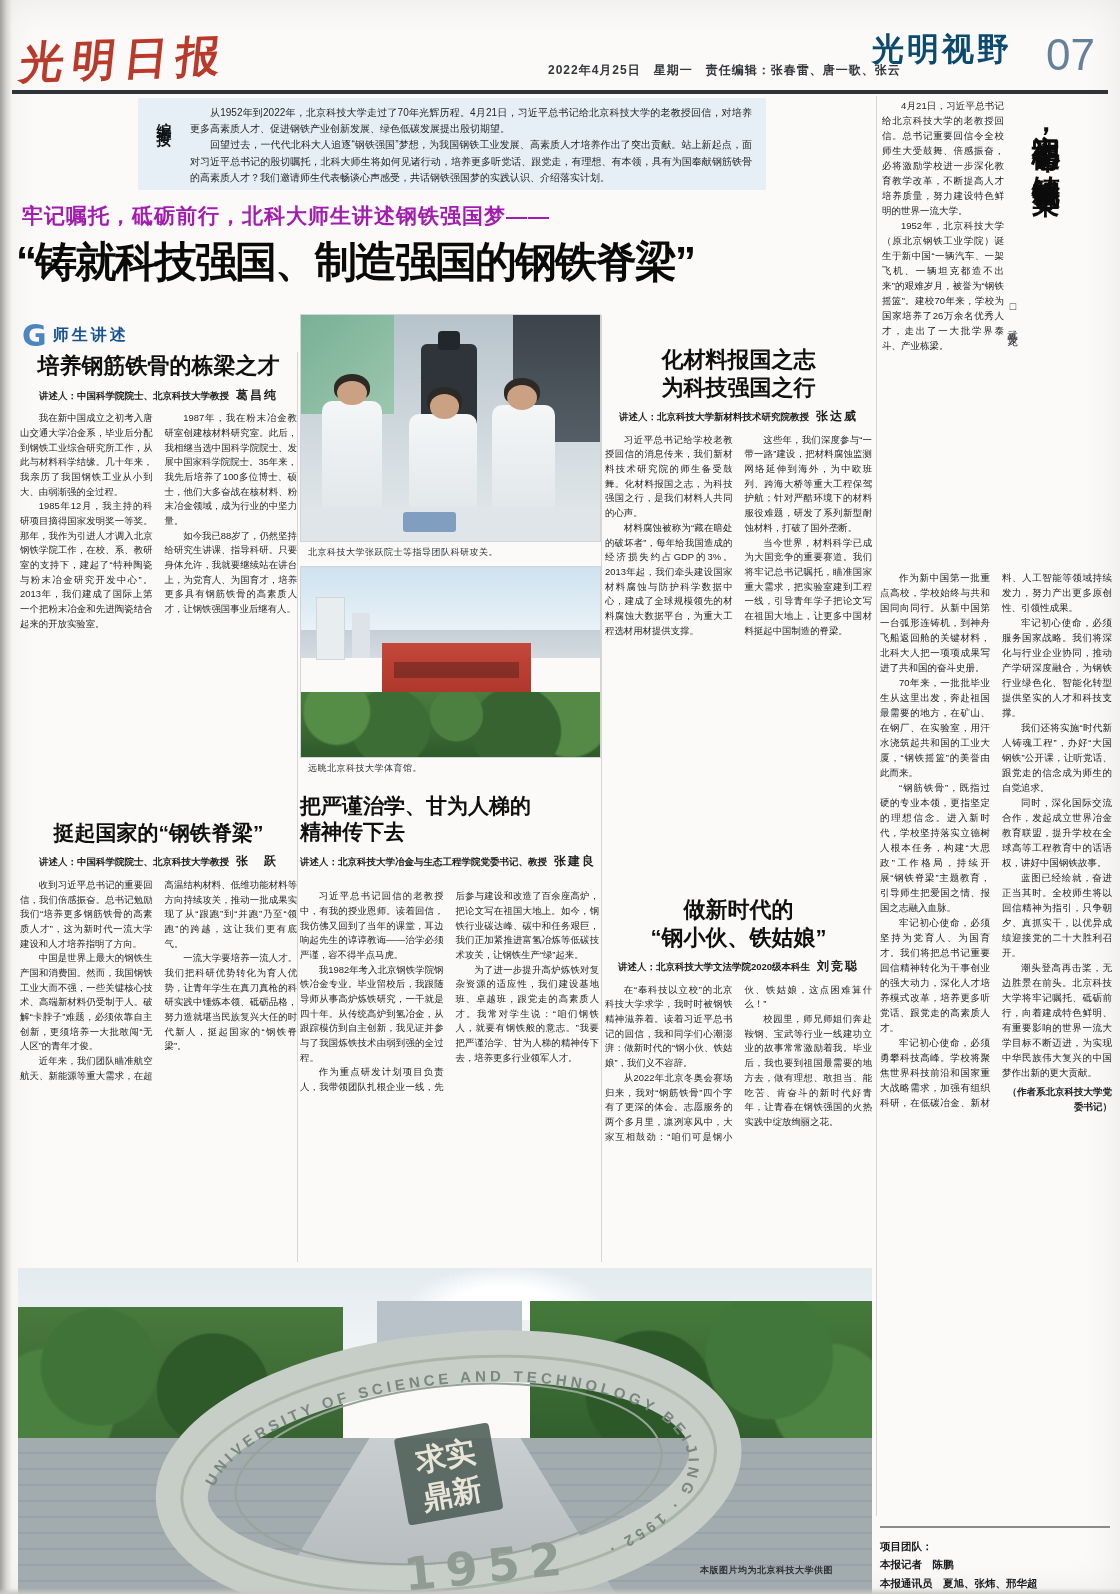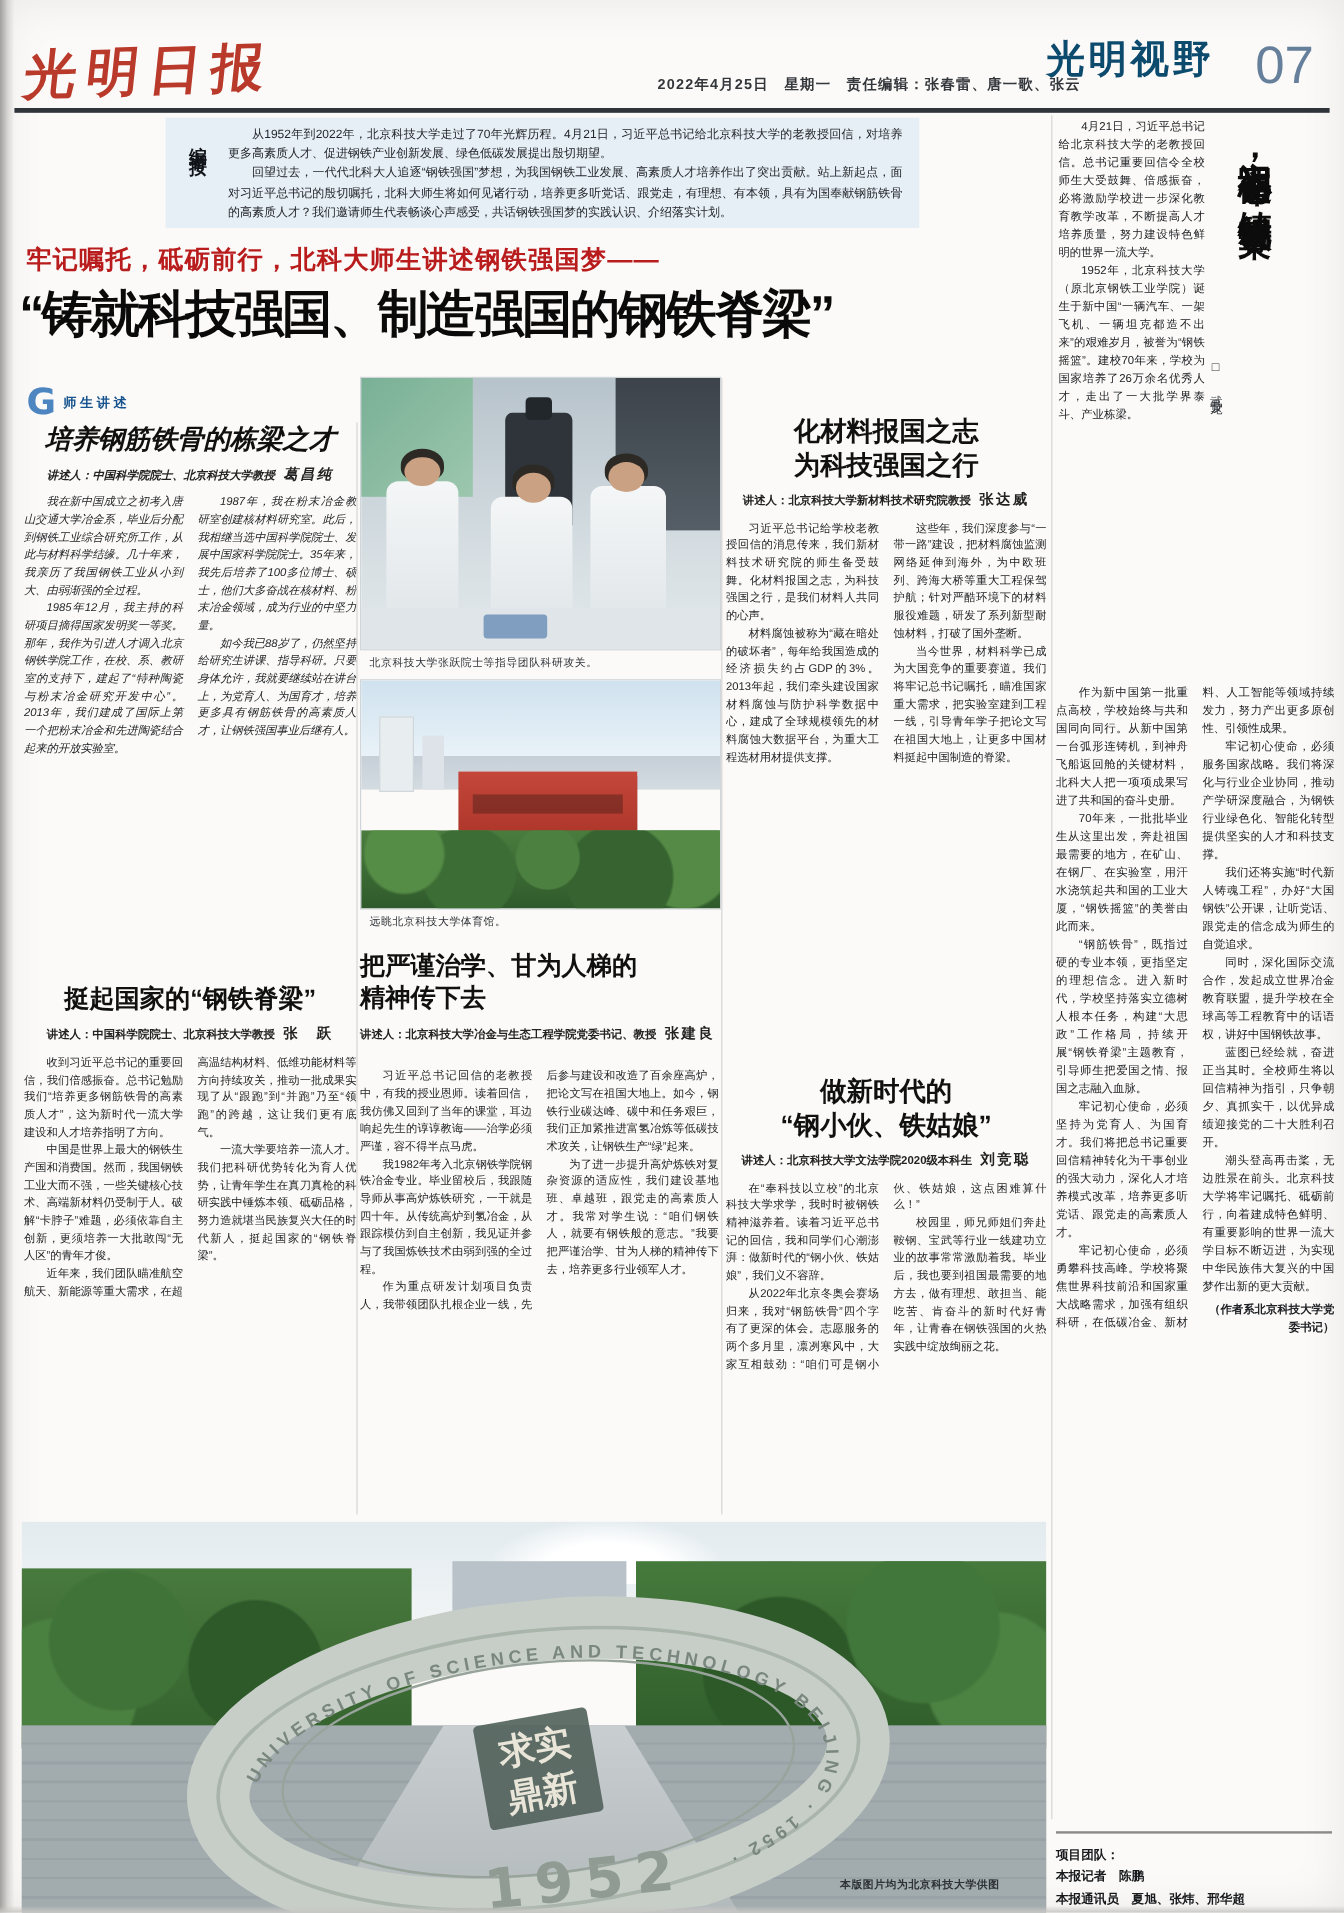--- a/index.html
+++ b/index.html
@@ -29,28 +29,28 @@
   .c-tr{right:-4px;top:-4px;border-right-width:3px;border-top-width:3px;}
   .c-bl{left:-4px;bottom:-4px;border-left-width:3px;border-bottom-width:3px;}
   .c-br{right:-4px;bottom:-4px;border-right-width:3px;border-bottom-width:3px;}
   .editor-label{position:absolute;left:16px;top:12px;writing-mode:vertical-rl;
     font-size:15px;font-weight:900;letter-spacing:5px;color:#101418;}
   .editor-text{position:absolute;left:52px;top:7px;width:562px;height:80px;overflow:hidden;
     font-size:10px;line-height:1.62;color:#23262b;}
   .editor-text p{margin:0;text-indent:2em;text-align:justify;}
 
   
-  .kicker{position:absolute;left:22px;top:202px;font-size:21px;font-weight:bold;color:#b91c1c;letter-spacing:1px;}
+  .kicker{position:absolute;left:22px;top:202px;font-size:21px;font-weight:bold;color:#a21caf;letter-spacing:1px;}
   .headline{position:absolute;left:16px;top:234px;width:780px;font-size:42px;font-weight:900;
     color:#0a0a0a;letter-spacing:-2px;white-space:nowrap;}
 
   
   .tag{position:absolute;left:22px;top:318px;display:flex;align-items:center;}
   .tag .g{font-size:30px;font-weight:900;color:#4c85c0;margin-right:6px;font-family:"DejaVu Sans",sans-serif;}
-  .tag .lbl{font-size:11px;font-weight:900;color:#17548f;letter-spacing:3px;}
+  .tag .lbl{font-size:16px;font-weight:900;color:#17548f;letter-spacing:3px;}
 
   
   .art{position:absolute;}
   .art-title{font-weight:900;color:#101010;line-height:1.25;}
   .t-center{text-align:center;}
   .art-byline{margin-top:7px;font-size:9.5px;font-weight:bold;color:#222;line-height:1.4;}
   .art-byline .nm{font-size:12px;font-weight:900;margin-left:7px;letter-spacing:2px;}
   .art-body{margin-top:8px;column-count:2;column-gap:12px;font-size:9.4px;line-height:1.56;
     color:#1d1f22;overflow:hidden;text-align:justify;}
   .art-body p{margin:0;text-indent:2em;}
@@ -159,21 +159,21 @@
 
   <div class="tag">
     <span class="g">G</span>
     <span class="lbl">师生讲述</span>
   </div>
 
   <div class="vrule" style="left:297px;top:352px;height:910px;"></div>
   <div class="vrule" style="left:601px;top:315px;height:947px;"></div>
   <div class="vrule" style="left:876px;top:96px;height:1420px;"></div>
 
-  <div class="art" style="left:20px;top:352px;width:277px;font-style:italic;">
+  <div class="art" style="left:20px;top:352px;width:277px;">
     <div class="art-title t-center" style="font-size:22px;">培养钢筋铁骨的栋梁之才</div>
     <div class="art-byline t-center">
       <span>讲述人：中国科学院院士、北京科技大学教授</span><span class="nm">葛昌纯</span>
     </div>
     <div class="art-body" style="height:395px;">
         <p>我在新中国成立之初考入唐山交通大学冶金系，毕业后分配到钢铁工业综合研究所工作，从此与材料科学结缘。几十年来，我亲历了我国钢铁工业从小到大、由弱渐强的全过程。</p>
         <p>1985年12月，我主持的科研项目摘得国家发明奖一等奖。那年，我作为引进人才调入北京钢铁学院工作，在校、系、教研室的支持下，建起了“特种陶瓷与粉末冶金研究开发中心”。2013年，我们建成了国际上第一个把粉末冶金和先进陶瓷结合起来的开放实验室。</p>
         <p>1987年，我在粉末冶金教研室创建核材料研究室。此后，我相继当选中国科学院院士、发展中国家科学院院士。35年来，我先后培养了100多位博士、硕士，他们大多奋战在核材料、粉末冶金领域，成为行业的中坚力量。</p>
         <p>如今我已88岁了，仍然坚持给研究生讲课、指导科研。只要身体允许，我就要继续站在讲台上，为党育人、为国育才，培养更多具有钢筋铁骨的高素质人才，让钢铁强国事业后继有人。</p>
       </div>

